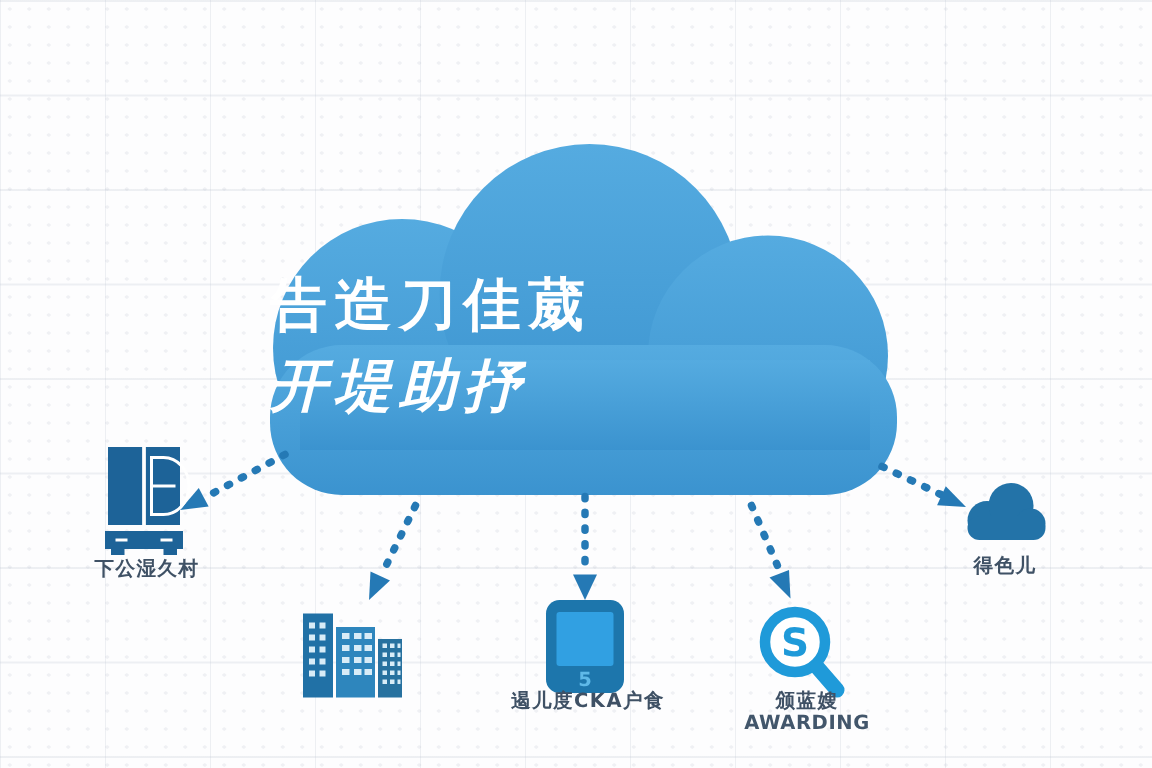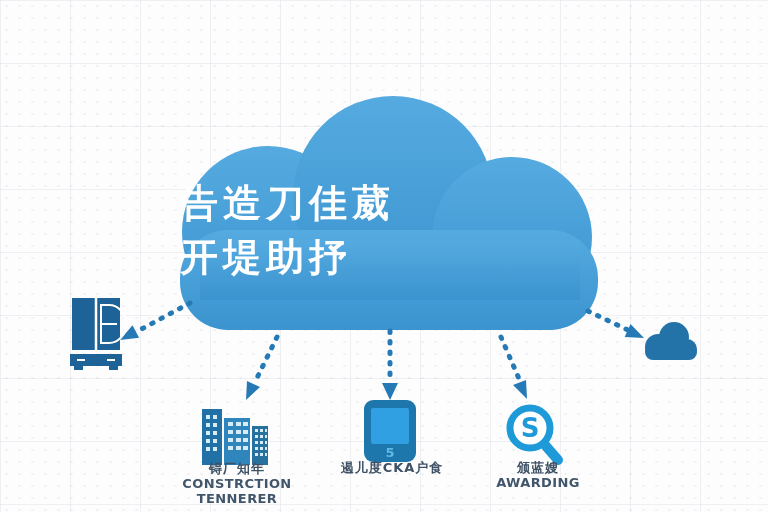--- a/index.html
+++ b/index.html
@@ -13,21 +13,21 @@
     background-size:13px 12px, 70px 63px, 70px 63px;
     font-family:"DejaVu Sans", sans-serif;
   }
   svg{position:absolute;left:0;top:0;}
   .cloud-text{
     position:absolute;left:180px;width:420px;text-align:left;
     color:#ffffff;font-weight:bold;font-size:38px;letter-spacing:5px;
     line-height:44px;white-space:nowrap;
   }
   .cloud-line1{top:181px;}
-  .cloud-line2{top:235px;}
+  .cloud-line2{top:235px;font-style:italic;}
   .label{
     position:absolute;text-align:center;color:#3f5165;
     font-weight:bold;line-height:15px;
   }
   .label .cjk{font-size:13px;letter-spacing:1px;}
   .label .latin{font-size:13px;letter-spacing:0.4px;color:#42566b;}
   .lbl-cabinet{left:34px;top:372px;width:128px;}
   .lbl-buildings{left:167px;top:461px;width:140px;}
   .lbl-tablet{left:317px;top:460px;width:150px;}
   .lbl-search{left:463px;top:460px;width:150px;}
@@ -142,30 +142,31 @@
       <circle cx="16" cy="27" r="13"></circle>
       <circle cx="32" cy="17" r="15"></circle>
       <circle cx="45" cy="29" r="10"></circle>
       <rect x="3" y="24" width="52" height="16" rx="8"></rect>
     </g>
   </svg>
 
   <div class="cloud-text cloud-line1">告造刀佳葳</div>
   <div class="cloud-text cloud-line2">开堤助抒</div>
 
+  <div class="label lbl-cabinet">
+    <div class="cjk">下公湿久村</div>
+  </div>
 
-  <div class="label lbl-buildings">
-    <div class="cjk">锝厂知年</div>
-    <div class="latin">CONSTRCTION</div>
-    <div class="latin">TENNERER</div>
-  </div>
 
   <div class="label lbl-tablet">
     <div class="cjk">遏儿度CKA户食</div>
   </div>
 
   <div class="label lbl-search">
     <div class="cjk">颁蓝嫂</div>
     <div class="latin">AWARDING</div>
   </div>
 
+  <div class="label lbl-cloudsmall">
+    <div class="cjk">得色儿</div>
+  </div>
 
 </div>
 
 </body></html>

